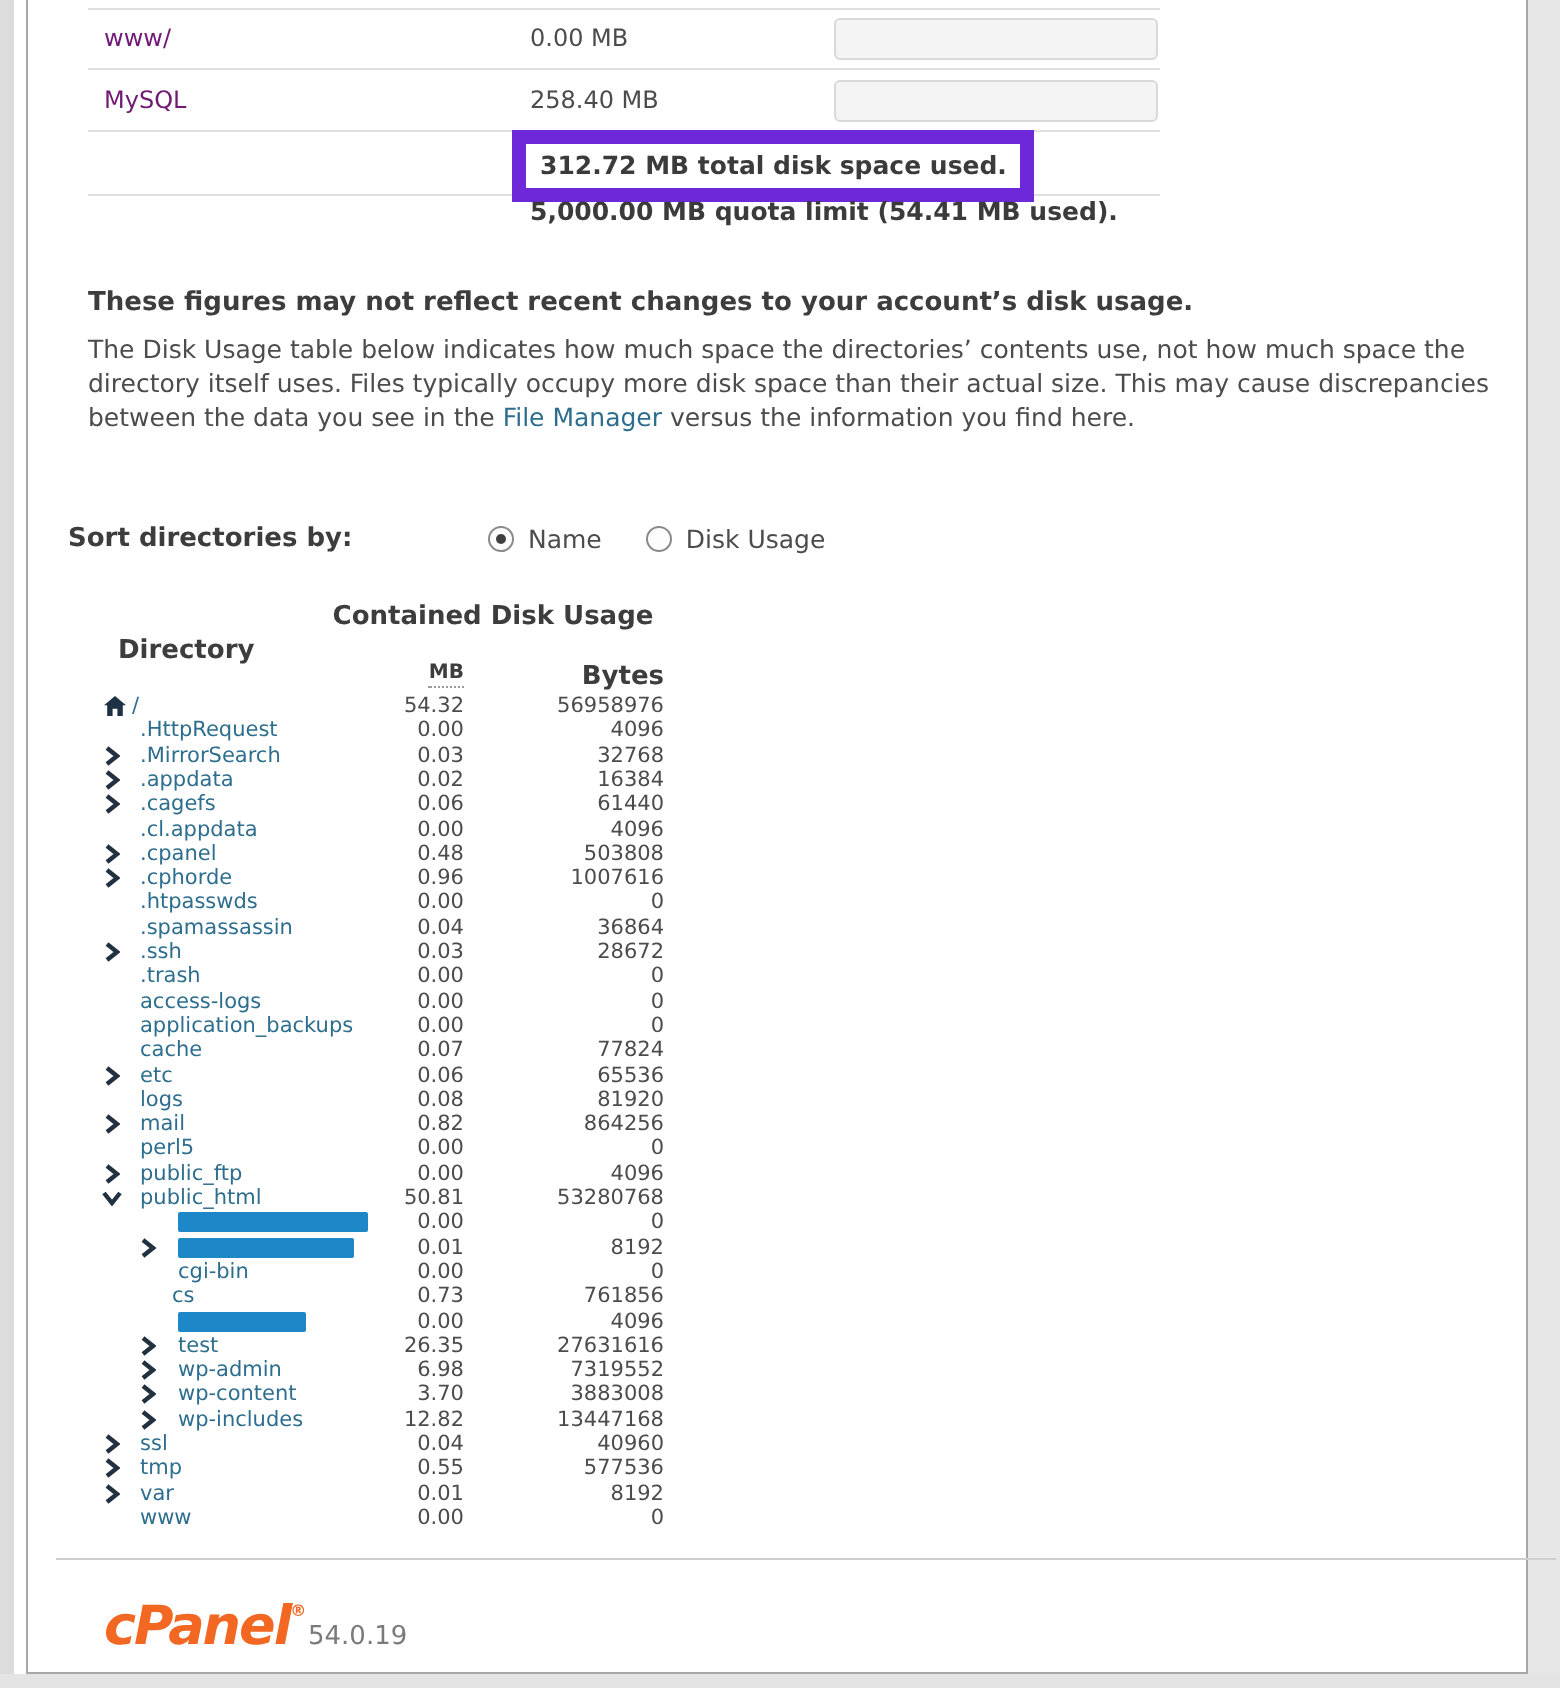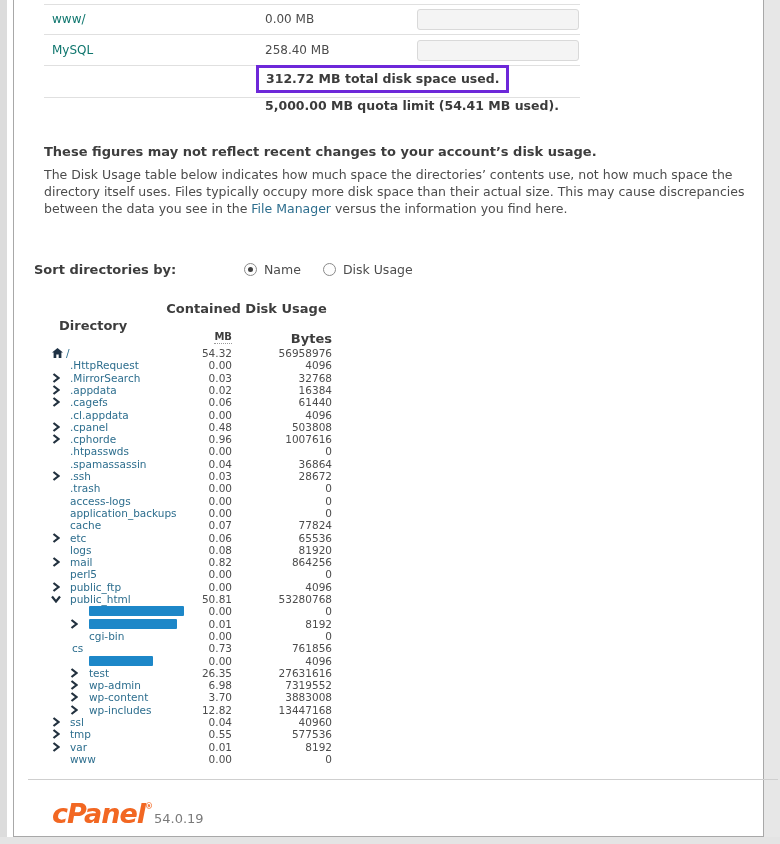--- a/index.html
+++ b/index.html
@@ -6,26 +6,26 @@
   html,body { width:780px; height:844px; overflow:hidden;
     font-family:"DejaVu Sans", sans-serif; background:#e7e7e7; }
   #frame-left-strip { position:absolute; left:0; top:0; width:7px; height:844px; background:#dcdcdc; }
   #frame-left-white { position:absolute; left:7px; top:0; width:6px; height:844px; background:#fff; }
   #panel { position:absolute; left:13px; top:-3px; width:751px; height:840px;
     background:#fff; border:1px solid #a8a8a8; }
 
   
   .sep { position:absolute; left:30px; width:536px; height:1px; background:#e0e0e0; }
   .sum-row { position:absolute; left:30px; width:536px; height:30px; }
-  .sum-label { position:absolute; left:8px; top:8px; font-size:12px; color:#0f766e; }
+  .sum-label { position:absolute; left:8px; top:8px; font-size:12px; color:#701a75; }
   .sum-value { position:absolute; left:221px; top:8px; font-size:12px; color:#4c4c4c; }
   .sum-bar { position:absolute; left:373px; top:5px; width:162px; height:21px;
     border-radius:3px; background:#f4f4f4; border:1px solid #d9d9d9; }
   .sum-bar .fill { height:100%; border-radius:3px; background:#3f80c1; }
-  #total-box { position:absolute; left:242px; top:67px; border:3px solid #6d28d9;
+  #total-box { position:absolute; left:242px; top:67px; border:7px solid #6d28d9;
     padding:3px 7px 4px 7px; font-size:12.5px; font-weight:bold; color:#3b3b3b; background:#fff; }
   #quota-line { position:absolute; left:251px; top:100px; font-size:12.5px; font-weight:bold; color:#3b3b3b; }
 
   
   #notice-heading { position:absolute; left:30px; top:146px; font-size:13px; font-weight:bold; color:#3d3d3d; }
   #notice-body { position:absolute; left:30px; top:168px; width:716px; font-size:12.5px;
     line-height:17px; color:#4c4c4c; }
   #notice-body a { color:#2d6e8e; text-decoration:none; }
 
   
@@ -290,21 +290,21 @@
           <span class="redact" style="left:45px;width:88px"></span>
           <span class="mb-cell">0.01</span>
           <span class="bytes-cell">8192</span>
         </div>
         <div class="dir-row" style="top: 282.9px;">
           <a href="#" class="dir-name" style="left:45px">cgi-bin</a>
           <span class="mb-cell">0.00</span>
           <span class="bytes-cell">0</span>
         </div>
         <div class="dir-row" style="top: 295.2px;">
-          <a href="#" class="dir-name" style="left:28px">cs</a>
+          <a href="#" class="dir-name" style="left:42px">cs</a>
           <span class="mb-cell">0.73</span>
           <span class="bytes-cell">761856</span>
         </div>
         <div class="dir-row" style="top: 307.5px;">
           <span class="redact" style="left:45px;width:64px"></span>
           <span class="mb-cell">0.00</span>
           <span class="bytes-cell">4096</span>
         </div>
         <div class="dir-row" style="top: 319.8px;">
           <span class="chev " style="left:26px">

